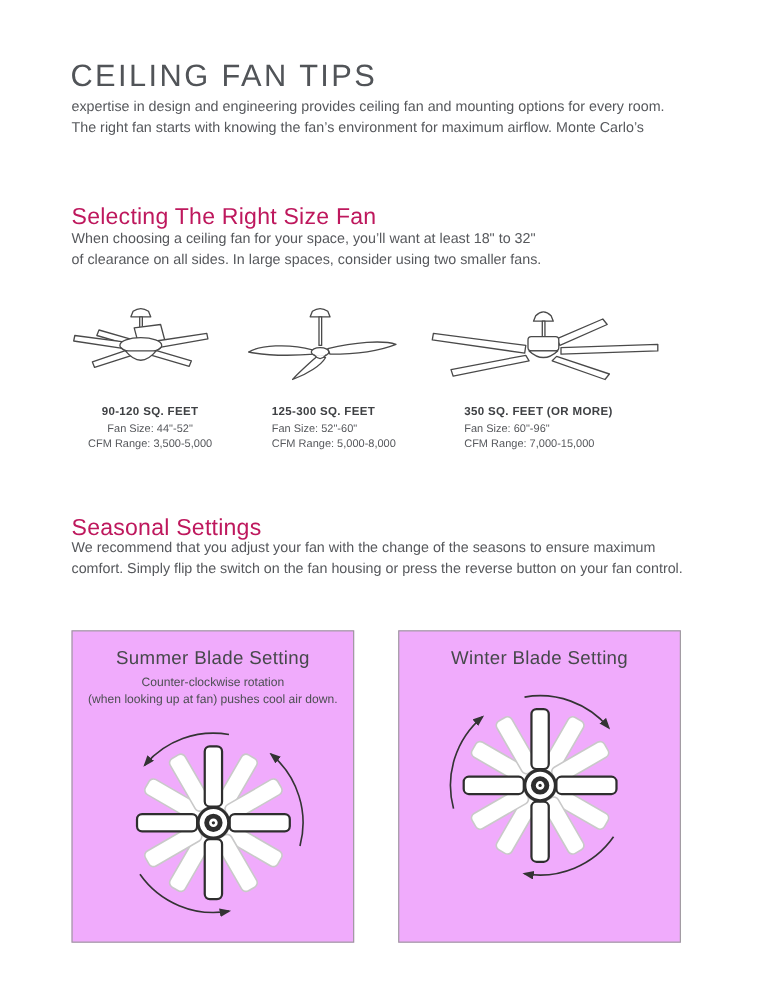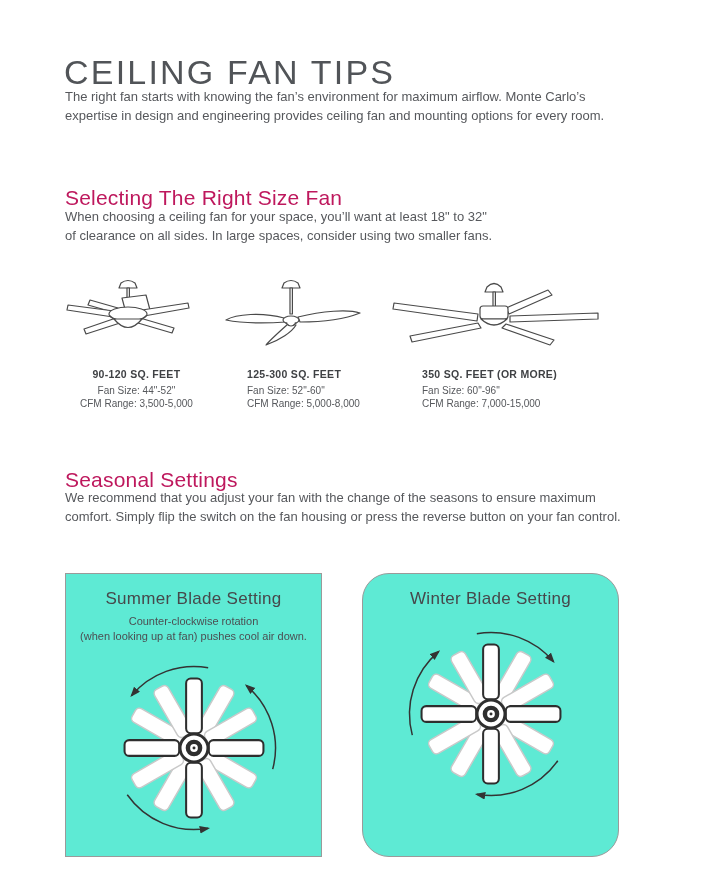--- a/index.html
+++ b/index.html
@@ -2,53 +2,53 @@
 <html><head>
 <meta charset="utf-8">
 <style>
   html,body { margin:0; padding:0; background:#fff; }
   .page {
     position:relative; width:712px; height:896px; background:#ffffff;
     font-family:"Liberation Sans", sans-serif; overflow:hidden;
   }
   .abs { position:absolute; }
   .page-title {
-    margin:0; font-size:34px; font-weight:300; letter-spacing:2.2px;
+    margin:0; font-size:28px; font-weight:300; letter-spacing:2.2px;
     color:#515458;
   }
   .body-text { font-size:13px; line-height:18.5px; color:#56585c; }
   .section-heading {
     margin:0; font-size:21px; font-weight:400; letter-spacing:.2px; color:#be185d;
   }
   .spec { font-size:10px; line-height:13.5px; color:#56585c; }
   .spec .room {
     font-size:10.5px; font-weight:700; color:#3f4144; letter-spacing:.3px;
     margin-bottom:2px;
   }
   .setting-box {
-    position:absolute; width:255px; height:282px; background:#5eead4;
+    position:absolute; width:255px; height:282px; background:#f0abfc;
     border:1px solid #9a9a9a; text-align:center; box-sizing:content-box;
   }
   .setting-box h3 {
     margin:15px 0 5px; font-size:17px; font-weight:400; letter-spacing:.3px; color:#46484b;
   }
   .setting-box .desc { font-size:11px; line-height:15px; color:#4c4e52; }
   .fan-diagram { display:block; margin:4px auto 0; }
   .sketch { stroke:#4a4a4a; stroke-width:1.2; fill:#fff; stroke-linejoin:round; stroke-linecap:round; }
 </style>
 </head>
 <body>
 
 <div class="page">
 
   <h1 class="abs page-title" style="left:64px; top:53px;">CEILING FAN TIPS</h1>
 
   <div class="abs body-text" style="left:65px; top:88px;">
+    <div>expertise in design and engineering provides ceiling fan and mounting options for every room.</div>
     <div>The right fan starts with knowing the fan’s environment for maximum airflow. Monte Carlo’s</div>
-    <div>expertise in design and engineering provides ceiling fan and mounting options for every room.</div>
   </div>
 
   <h2 class="abs section-heading" style="left:65px; top:186px;">Selecting The Right Size Fan</h2>
 
   <div class="abs body-text" style="left:65px; top:208px;">
     <div>When choosing a ceiling fan for your space, you’ll want at least 18" to 32"</div>
     <div>of clearance on all sides. In large spaces, consider using two smaller fans.</div>
   </div>
 
   <svg class="abs" style="left:62px; top:278px;" width="132" height="70" viewBox="0 0 132 70">
@@ -151,21 +151,21 @@
         <circle r="1.6" fill="#2e2e2e"></circle>
       </g>
       <g stroke="#333" fill="none" stroke-width="1.6">
         <path d="M 15.3 -86.7 A 88 88 0 0 0 -67.4 -56.6" marker-end="url(#ahS)"></path>
         <path d="M 85 22.8 A 88 88 0 0 0 56.6 -67.4" marker-end="url(#ahS)"></path>
         <path d="M -72.1 50.5 A 88 88 0 0 0 15.3 86.7" marker-end="url(#ahS)"></path>
       </g>
     </svg>
   </div>
 
-  <div class="setting-box" style="left:362px; top:573px;border-radius:27px;">
+  <div class="setting-box" style="left:362px; top:573px;">
     <h3>Winter Blade Setting</h3>
     <svg class="fan-diagram" width="200" height="200" viewBox="-108 -108 216 216">
       <defs>
         <marker id="ahW" viewBox="0 0 8 8" refX="6.5" refY="3" markerWidth="7" markerHeight="7" orient="auto">
           <path d="M0,0 L8,3 L0,6 Z" fill="#333"></path>
         </marker>
       </defs>
       <g stroke="#c9c9c9" fill="#fff" stroke-width="1.6">
         <rect transform="rotate(30)" x="-8.5" y="-75" width="17" height="59" rx="5"></rect>
         <rect transform="rotate(60)" x="-8.5" y="-75" width="17" height="59" rx="5"></rect>

